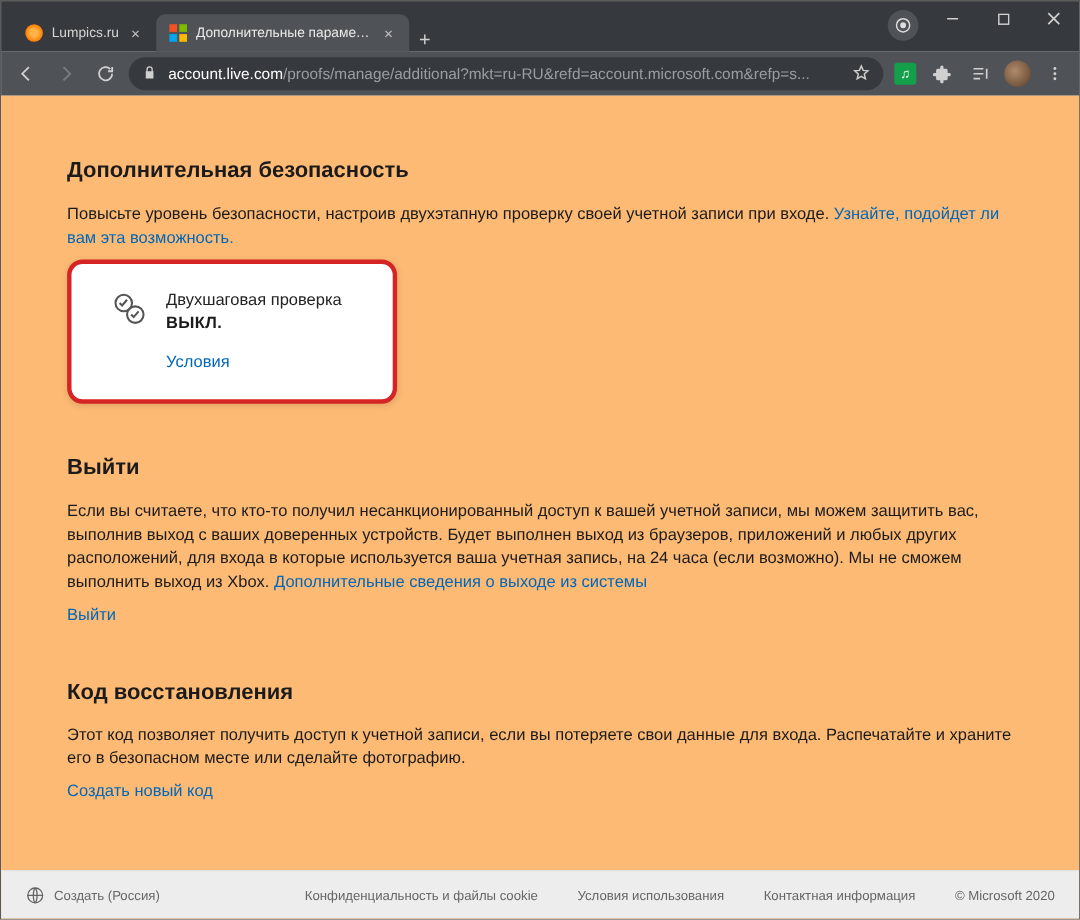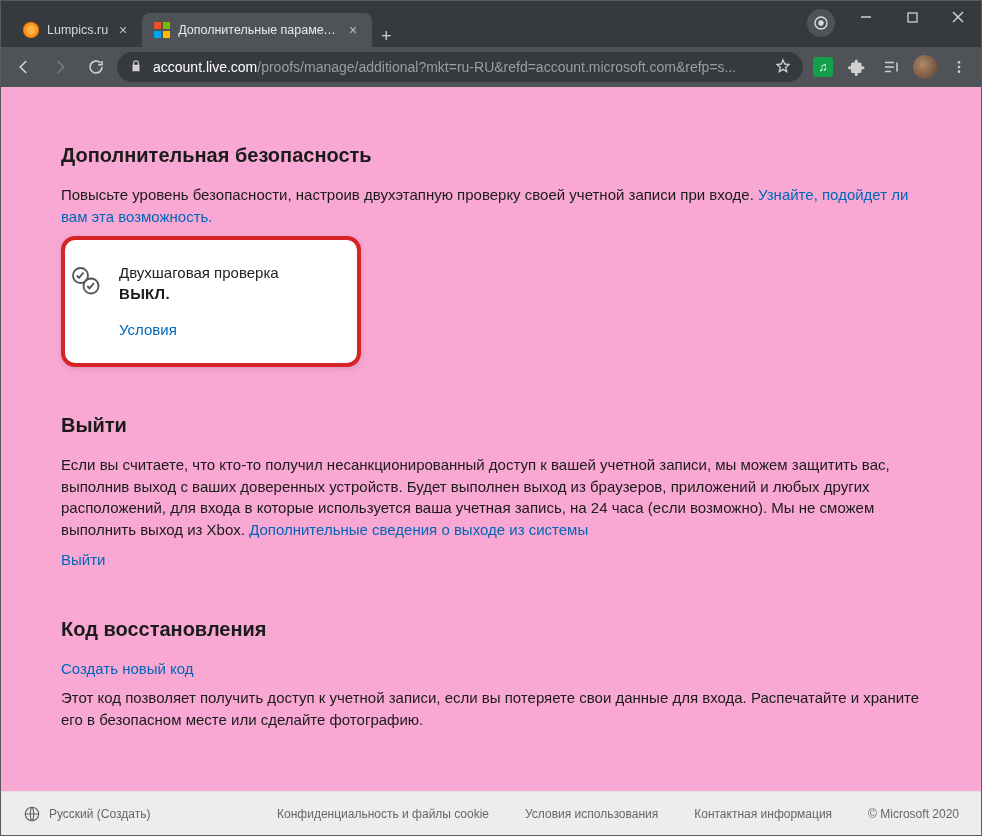--- a/index.html
+++ b/index.html
@@ -29,28 +29,28 @@
 .omnibox .lock { color:#d0d0d0; }
 .omnibox .url { flex:1; white-space:nowrap; overflow:hidden; text-overflow:ellipsis; }
 .omnibox .url .host { color:#fff; }
 .omnibox .url .path { color:#9a9ea2; }
 .omnibox .star { color:#d0d0d0; }
 .ext-icon { width:28px; height:28px; display:flex; align-items:center; justify-content:center; }
 .ext-green { background:#14a04a; border-radius:3px; width:20px; height:20px; display:flex; align-items:center; justify-content:center; color:#fff; font-size:12px; }
 .avatar { width:24px; height:24px; border-radius:50%; background: radial-gradient(circle at 40% 40%, #b08a6a, #5a3e2a); }
 
 
-.content { position:absolute; top:86px; left:0; right:0; bottom:0; background:#f9a8d4; overflow:hidden; }
+.content { position:absolute; top:86px; left:0; right:0; bottom:0; background:#fdba74; overflow:hidden; }
 .page { padding: 54px 60px 0 60px; color:#1b1b1b; font-size:15px; line-height:1.45; }
 h2 { font-size:20px; font-weight:600; margin-bottom: 14px; }
 p { margin-bottom: 8px; }
 a, .link { color:#0067b8; text-decoration:none; cursor:pointer; }
 .section { margin-bottom: 44px; }
 
-.highlight-card { border: 4px solid #d62424; border-radius: 14px; width: 300px; padding: 22px 18px 22px 2px; display:flex; gap:16px; background:#fff; box-shadow: 0 2px 6px rgba(0,0,0,0.12); }
+.highlight-card { border: 4px solid #d62424; border-radius: 14px; width: 300px; padding: 22px 18px 22px 34px; display:flex; gap:16px; background:#fff; box-shadow: 0 2px 6px rgba(0,0,0,0.12); }
 .card-icon { width:36px; flex-shrink:0; color:#555; }
 .card-body .card-title { font-size:15px; color:#222; font-weight:400; }
 .card-body .card-status { font-size:15px; font-weight:700; margin-bottom:14px; letter-spacing:0.3px; }
 
 
 .footer { position:absolute; bottom:0; left:0; right:0; height:44px; background:#ededed; border-top:1px solid #e2e2e2; display:flex; align-items:center; padding: 0 22px; font-size:12px; color:#666; }
 .footer .lang { display:flex; align-items:center; gap:8px; }
 .footer .spacer { flex:1; }
 .footer .flinks { display:flex; gap:36px;margin-left:36px; }
 .footer .copyright { margin-left: 36px; }
@@ -192,33 +192,33 @@
       <div class="section">
         <h2>Выйти</h2>
         <p>
           <span>Если вы считаете, что кто-то получил несанкционированный доступ к вашей учетной записи, мы можем защитить вас, выполнив выход с ваших доверенных устройств. Будет выполнен выход из браузеров, приложений и любых других расположений, для входа в которые используется ваша учетная запись, на 24 часа (если возможно). Мы не сможем выполнить выход из Xbox. </span><a class="link">Дополнительные сведения о выходе из системы</a>
         </p>
         <p><a class="link">Выйти</a></p>
       </div>
 
       <div class="section">
         <h2>Код восстановления</h2>
+        <p>Этот код позволяет получить доступ к учетной записи, если вы потеряете свои данные для входа. Распечатайте и храните его в безопасном месте или сделайте фотографию.</p>
         <p><a class="link">Создать новый код</a></p>
-        <p>Этот код позволяет получить доступ к учетной записи, если вы потеряете свои данные для входа. Распечатайте и храните его в безопасном месте или сделайте фотографию.</p>
       </div>
 
     </div>
 
     <div class="footer">
       <div class="lang">
         <svg width="18" height="18" viewBox="0 0 24 24" fill="none" stroke="#666" stroke-width="1.6">
             <circle cx="12" cy="12" r="9"></circle>
             <path d="M3 12h18M12 3c3 3 3 15 0 18M12 3c-3 3-3 15 0 18"></path>
           </svg>
-        <span>Русский (Создать)</span>
+        <span>Создать (Россия)</span>
       </div>
       <div class="spacer"></div>
       <div class="flinks">
         <span>Конфиденциальность и файлы cookie</span>
         <span>Условия использования</span>
         <span>Контактная информация</span>
       </div>
       <span class="copyright">© Microsoft 2020</span>
     </div>
   </div>

